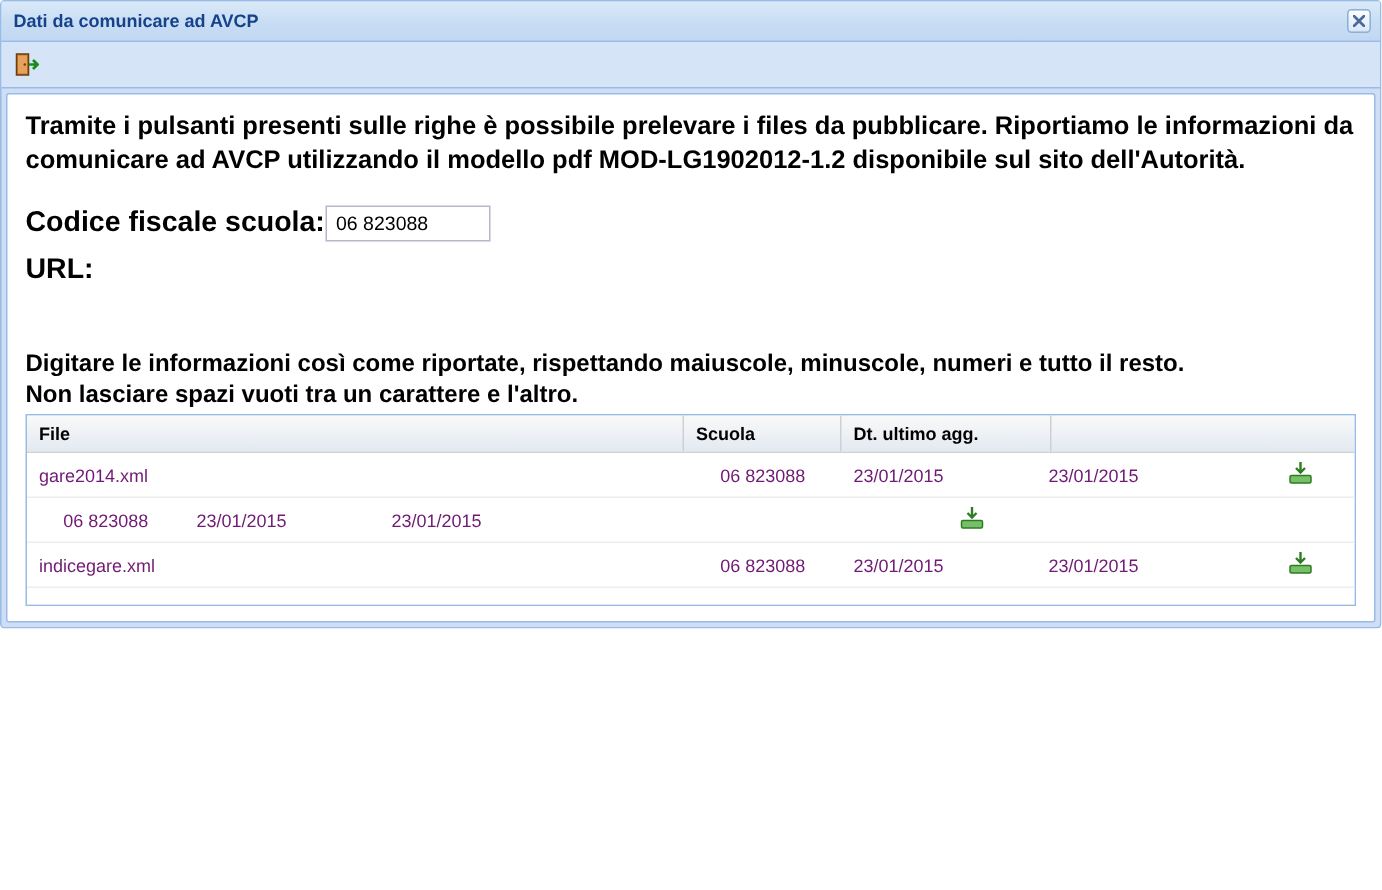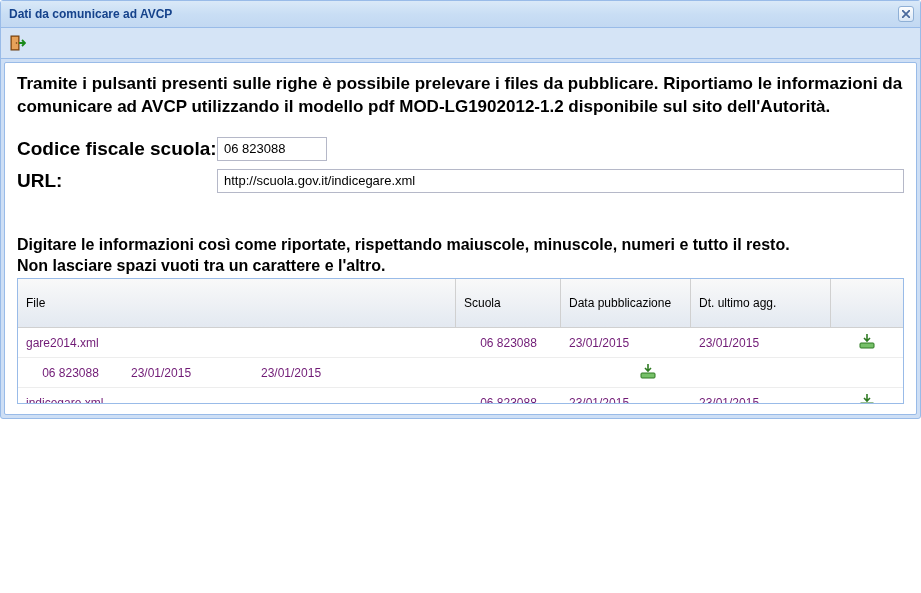--- a/index.html
+++ b/index.html
@@ -114,22 +114,23 @@
     overflow: hidden;
   }
   .grid-header {
     display: flex;
     background: linear-gradient(to bottom, #f9f9f9, #e3e9f1);
     border-bottom: 1px solid #d0d0d0;
     font-size: 12px;
     color: #000;
   }
   .gh-cell {
-    padding: 17px 8px;
+    padding: 5px 8px;
     border-right: 1px solid #d0d0d0;
+    font-weight: bold;
   }
   .col-file   { width: 438px; }
   .col-scuola { width: 105px; }
   .col-data   { width: 130px; }
   .col-agg    { width: 140px; }
   .col-dl     { flex: 1; text-align: center; border-right: none; }
 
   .grid-body {
     flex: 1;
     background: #fff;
@@ -182,31 +183,29 @@
   <div class="body-panel">
     <div class="intro">Tramite i pulsanti presenti sulle righe è possibile prelevare i files da pubblicare. Riportiamo le informazioni da comunicare ad AVCP utilizzando il modello pdf MOD-LG1902012-1.2 disponibile sul sito dell'Autorità.</div>
 
     <div class="form-row">
       <div class="form-label">Codice fiscale scuola:</div>
       <input class="text-input input-cf" type="text" value="06 823088" style="">
     </div>
 
     <div class="form-row">
       <div class="form-label">URL:</div>
-      <input class="text-input input-url" type="text" value="http://scuola.gov.it/indicegare.xml" style="">
     </div>
 
     <div class="sub-head">Digitare le informazioni così come riportate, rispettando maiuscole, minuscole, numeri e tutto il resto.</div>
     <div class="sub-head" style="margin-top:0;">Non lasciare spazi vuoti tra un carattere e l'altro.</div>
 
     <div class="grid">
       <div class="grid-header">
         <div class="gh-cell col-file">File</div>
         <div class="gh-cell col-scuola">Scuola</div>
-        <div class="gh-cell col-data">Data pubblicazione</div>
         <div class="gh-cell col-agg">Dt. ultimo agg.</div>
         <div class="gh-cell col-dl"></div>
       </div>
       <div class="grid-body">
         <div class="grid-row">
           <div class="gc col-file">gare2014.xml</div>
           <div class="gc col-scuola">06 823088</div>
           <div class="gc col-data">23/01/2015</div>
           <div class="gc col-agg">23/01/2015</div>
           <div class="gc col-dl">

